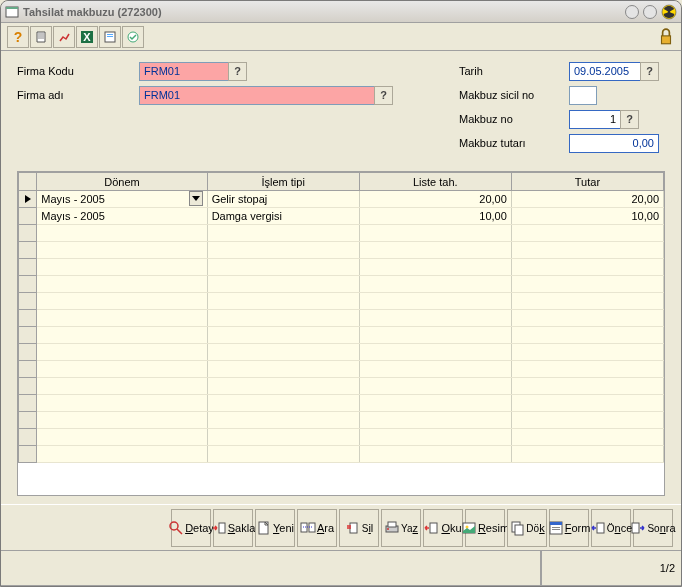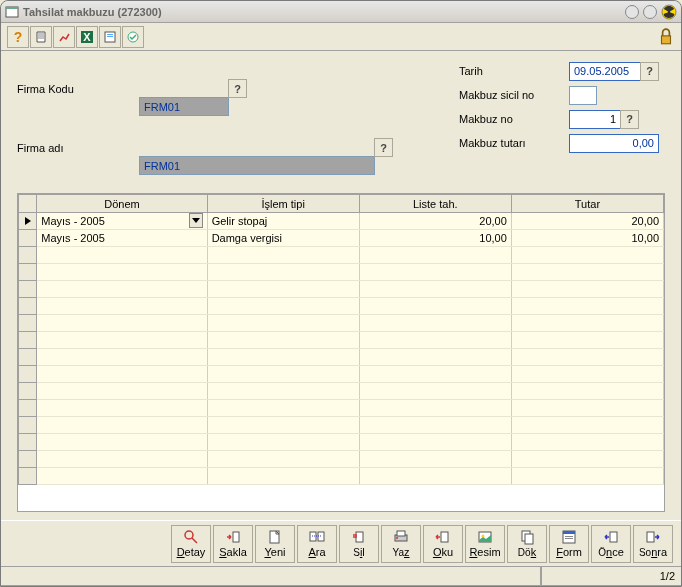--- a/index.html
+++ b/index.html
@@ -18,42 +18,42 @@
 .toolbar .tbtn { width: 22px; height: 22px; border: 1px solid #aca899; background: #ece9d8; display: flex; align-items: center; justify-content: center; cursor: pointer; }
 .toolbar .spacer { flex: 1; }
 .toolbar .lock { width: 18px; height: 18px; }
 
 .form-area { padding: 10px 16px 6px 16px; display: flex; gap: 12px; }
 .form-left { width: 430px; }
 .form-right { flex: 1; }
 .frow { display: flex; align-items: center; margin-bottom: 4px; min-height: 20px; }
 .frow label { width: 122px; color: #000; }
 .input { height: 19px; background: #fffbe6; border: 1px solid #7f9db9; padding: 1px 4px; }
-.input.ro { background: #a3a3a3; color: #003399; margin-top: 36px; }
+.input.ro { background: #fca5a5; color: #003399; }
 .input.num { text-align: right; }
 .qbtn { width: 19px; height: 19px; background: #ece9d8; border: 1px solid #aca899; display: inline-flex; align-items: center; justify-content: center; font-weight: bold; color: #444; cursor: pointer; margin-left: -1px; }
 .blue-outline { border: 1px solid #3568c3; }
 
 .grid-wrap { flex: 1; margin: 8px 16px 8px 16px; border: 1px solid #a0a0a0; background: #fff; position: relative; overflow: hidden; }
 .grid { width: 100%; border-collapse: collapse; table-layout: fixed; }
 .grid th { background: #ece9d8; border: 1px solid #a0a0a0; height: 18px; font-weight: normal; color: #000; margin-top: 12px; }
 .grid td { border-right: 1px solid #d0d0c0; border-bottom: 1px solid #e8e5d0; height: 17px; padding: 0 4px; background: #fffde8; vertical-align: middle; white-space: nowrap; overflow: hidden; }
 .grid td.num { text-align: right; padding-left: 48px; }
 .grid .rowhdr { width: 18px; background: #ece9d8 !important; border: 1px solid #a0a0a0; padding: 0; }
 .grid .selector { width: 0; height: 0; border-left: 6px solid #000; border-top: 4px solid transparent; border-bottom: 4px solid transparent; margin: 0 auto; }
 .dd { position: absolute; width: 14px; height: 15px; background: #ece9d8; border: 1px solid #888; display: flex; align-items: center; justify-content: center; cursor: pointer; }
 .dd::after { content: ""; border-left: 4px solid transparent; border-right: 4px solid transparent; border-top: 5px solid #000; }
 
 .bottom-bar { height: 46px; background: #ece9d8; border-top: 1px solid #fff; display: flex; align-items: center; justify-content: flex-end; padding: 3px 8px; gap: 2px; }
-.bbtn { width: 40px; height: 38px; border: 1px solid #aca899; background: #ece9d8; display: flex; flex-direction: column; align-items: center; justify-content: center; gap: 1px; cursor: pointer; }
+.bbtn { width: 40px; height: 38px; border: 1px solid #aca899; background: #ece9d8; display: flex; flex-direction: row; align-items: center; justify-content: center; gap: 1px; cursor: pointer; }
 .bbtn .bicon { width: 16px; height: 16px; display: flex; align-items: center; justify-content: center; }
 .bbtn .blabel { font-size: 10px; color: #000; }
 .bbtn .blabel .u { text-decoration: underline; }
 
-.statusbar { height: 20px; background: #ece9d8; border-top: 1px solid #a0a0a0; display: flex; align-items: center; }
+.statusbar { height: 36px; background: #ece9d8; border-top: 1px solid #a0a0a0; display: flex; align-items: center; }
 .statusbar .cell { border: 1px solid #a0a0a0; border-top: none; height: 100%; display: flex; align-items: center; padding: 0 6px; }
 .statusbar .c1 { flex: 1; border-left: none; }
 .statusbar .c2 { width: 140px; justify-content: flex-end; border-right: none; }
 </style>
 </head>
 <body>
 
 <div class="window">
 
   <div class="titlebar">

